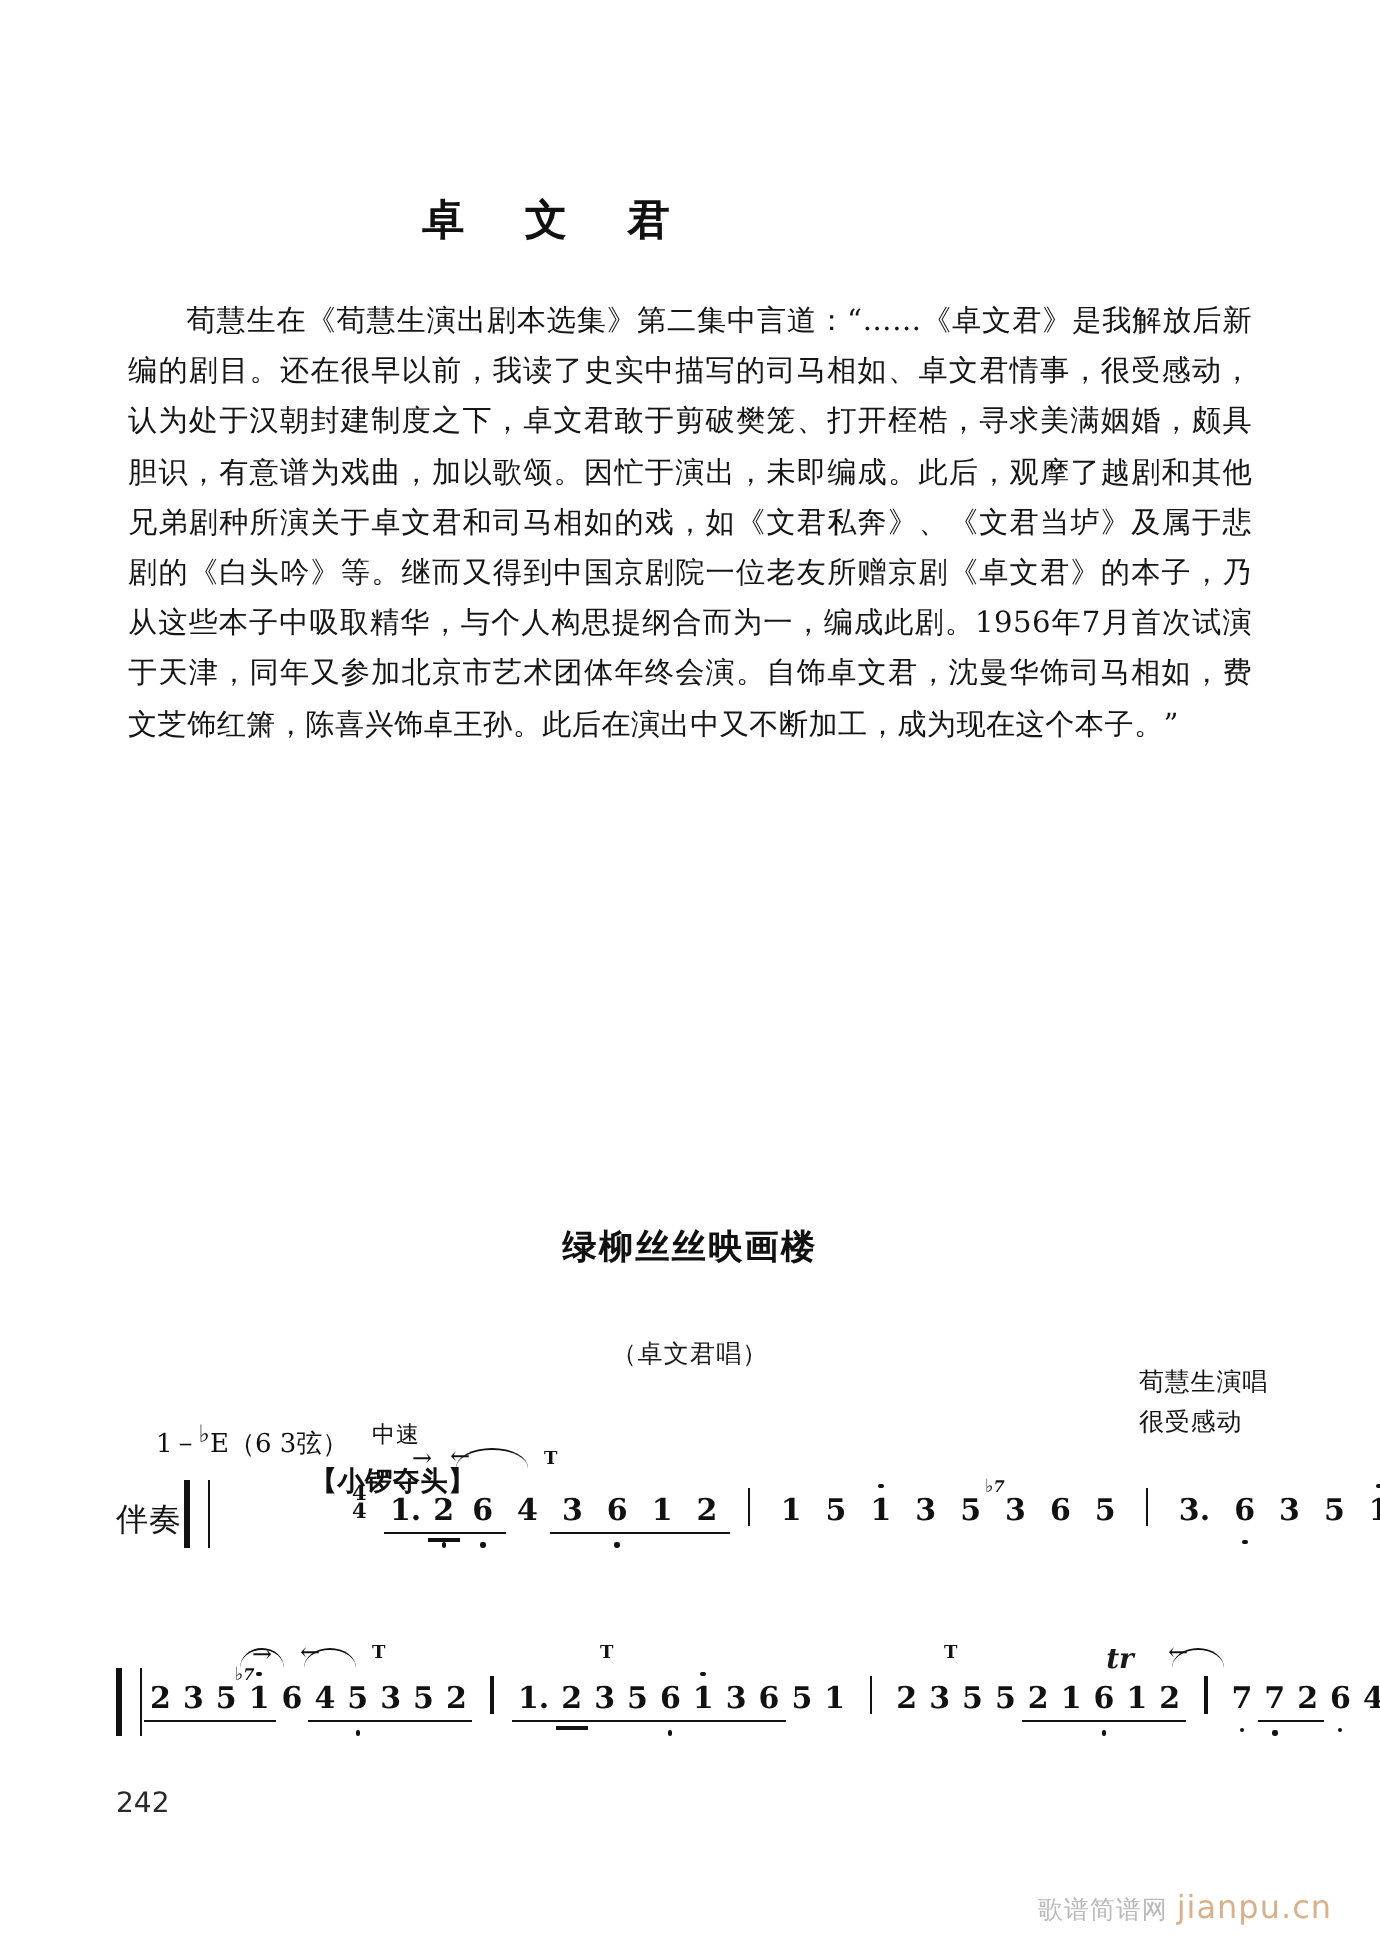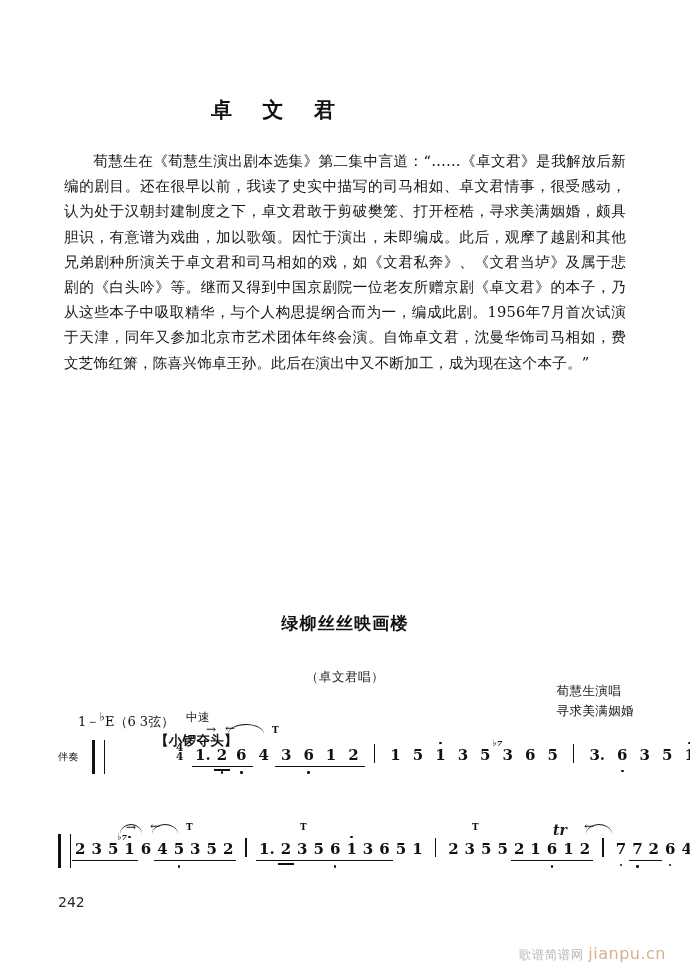--- a/index.html
+++ b/index.html
@@ -119,21 +119,21 @@
     top: -16px;
     font-size: 11.5px;
     letter-spacing: 0.5px;
     color: #111;
   }
 
   .prefix-label {
     position: absolute;
     left: 58px;
     top: 24px;
-    font-size: 10px;
+    font-size: 16px;
     color: #151515;
     letter-spacing: 0.5px;
   }
 
   .gong-label {
     position: absolute;
     left: 112px;
     top: 6px;
     font-size: 13.5px;
     font-weight: 700;
@@ -339,21 +339,21 @@
     <p class="para">荀慧生在《荀慧生演出剧本选集》第二集中言道：“……《卓文君》是我解放后新编的剧目。还在很早以前，我读了史实中描写的司马相如、卓文君情事，很受感动，认为处于汉朝封建制度之下，卓文君敢于剪破樊笼、打开桎梏，寻求美满姻婚，颇具胆识，有意谱为戏曲，加以歌颂。因忙于演出，未即编成。此后，观摩了越剧和其他兄弟剧种所演关于卓文君和司马相如的戏，如《文君私奔》、《文君当垆》及属于悲剧的《白头吟》等。继而又得到中国京剧院一位老友所赠京剧《卓文君》的本子，乃从这些本子中吸取精华，与个人构思提纲合而为一，编成此剧。1956年7月首次试演于天津，同年又参加北京市艺术团体年终会演。自饰卓文君，沈曼华饰司马相如，费文芝饰红箫，陈喜兴饰卓王孙。此后在演出中又不断加工，成为现在这个本子。”</p>
   </div>
 
   <div class="song-title">绿柳丝丝映画楼</div>
   <div class="song-subtitle">（卓文君唱）</div>
 
   <div class="key-sig"><span>1－</span><span class="flat">♭</span><span>E</span><span>（6 3弦）</span></div>
 
   <div class="credits">
     <div>荀慧生演唱</div>
-    <div>寻求美满姻婚</div>
+    <div>很受感动</div>
   </div>
 
   <div class="staff staff-1">
 
     <div class="tempo">中速</div>
     <div class="prefix-label">伴奏</div>
     <div class="open-bar b1"></div>
     <div class="gong-label">【小锣夺头】</div>
 
     <div class="meter">

